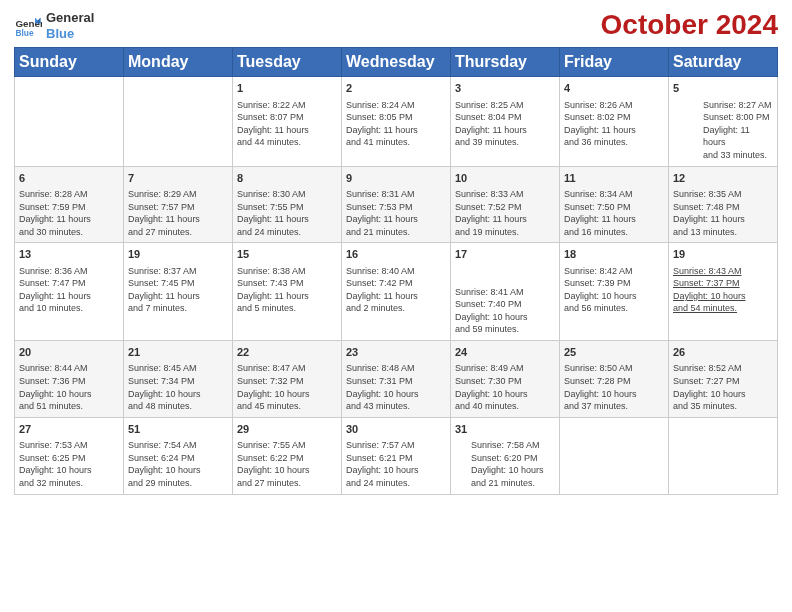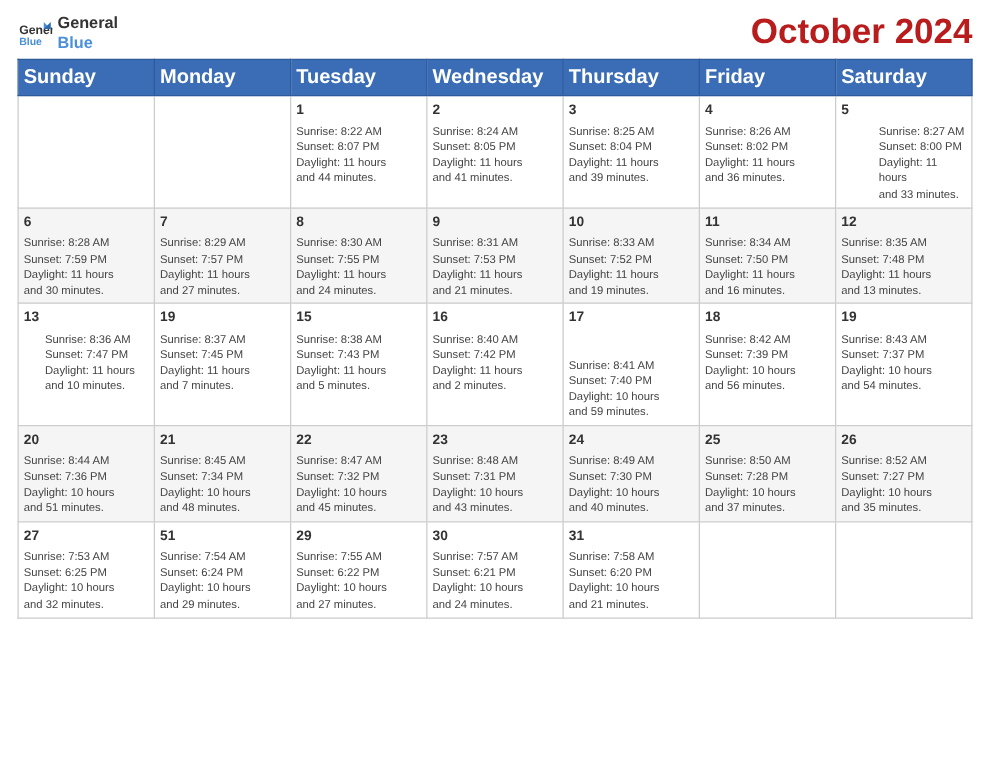--- a/index.html
+++ b/index.html
@@ -214,21 +214,21 @@
             <span class="day-num">12</span>
             <div class="day-info" style="white-space: pre-line;">Sunrise: 8:35 AM
 Sunset: 7:48 PM
 Daylight: 11 hours
 and 13 minutes.</div>
           </td>
         </tr>
         <tr class="row-white">
           <td>
             <span class="day-num">13</span>
-            <div class="day-info" style="white-space: pre-line; margin-left: 17px;">Sunrise: 8:36 AM
+            <div class="day-info" style="white-space: pre-line;">Sunrise: 8:36 AM
 Sunset: 7:47 PM
 Daylight: 11 hours
 and 10 minutes.</div>
           </td>
           <td>
             <span class="day-num">19</span>
             <div class="day-info" style="white-space: pre-line;">Sunrise: 8:37 AM
 Sunset: 7:45 PM
 Daylight: 11 hours
 and 7 minutes.</div>
@@ -256,21 +256,21 @@
           </td>
           <td>
             <span class="day-num">18</span>
             <div class="day-info" style="white-space: pre-line;">Sunrise: 8:42 AM
 Sunset: 7:39 PM
 Daylight: 10 hours
 and 56 minutes.</div>
           </td>
           <td>
             <span class="day-num">19</span>
-            <div class="day-info" style="white-space: pre-line;">Sunrise: 8:43 AM
+            <div class="day-info" style="white-space: pre-line; text-decoration: underline;">Sunrise: 8:43 AM
 Sunset: 7:37 PM
 Daylight: 10 hours
 and 54 minutes.</div>
           </td>
         </tr>
         <tr class="row-shaded">
           <td>
             <span class="day-num">20</span>
             <div class="day-info" style="white-space: pre-line;">Sunrise: 8:44 AM
 Sunset: 7:36 PM
@@ -344,21 +344,21 @@
           </td>
           <td>
             <span class="day-num">30</span>
             <div class="day-info" style="white-space: pre-line;">Sunrise: 7:57 AM
 Sunset: 6:21 PM
 Daylight: 10 hours
 and 24 minutes.</div>
           </td>
           <td>
             <span class="day-num">31</span>
-            <div class="day-info" style="white-space: pre-line;">Sunrise: 7:58 AM
+            <div class="day-info" style="white-space: pre-line; margin-left: 16px;">Sunrise: 7:58 AM
 Sunset: 6:20 PM
 Daylight: 10 hours
 and 21 minutes.</div>
           </td>
           <td class="day-cell-empty"></td>
           <td class="day-cell-empty"></td>
         </tr>
       </tbody>
   </table>
 </div>

